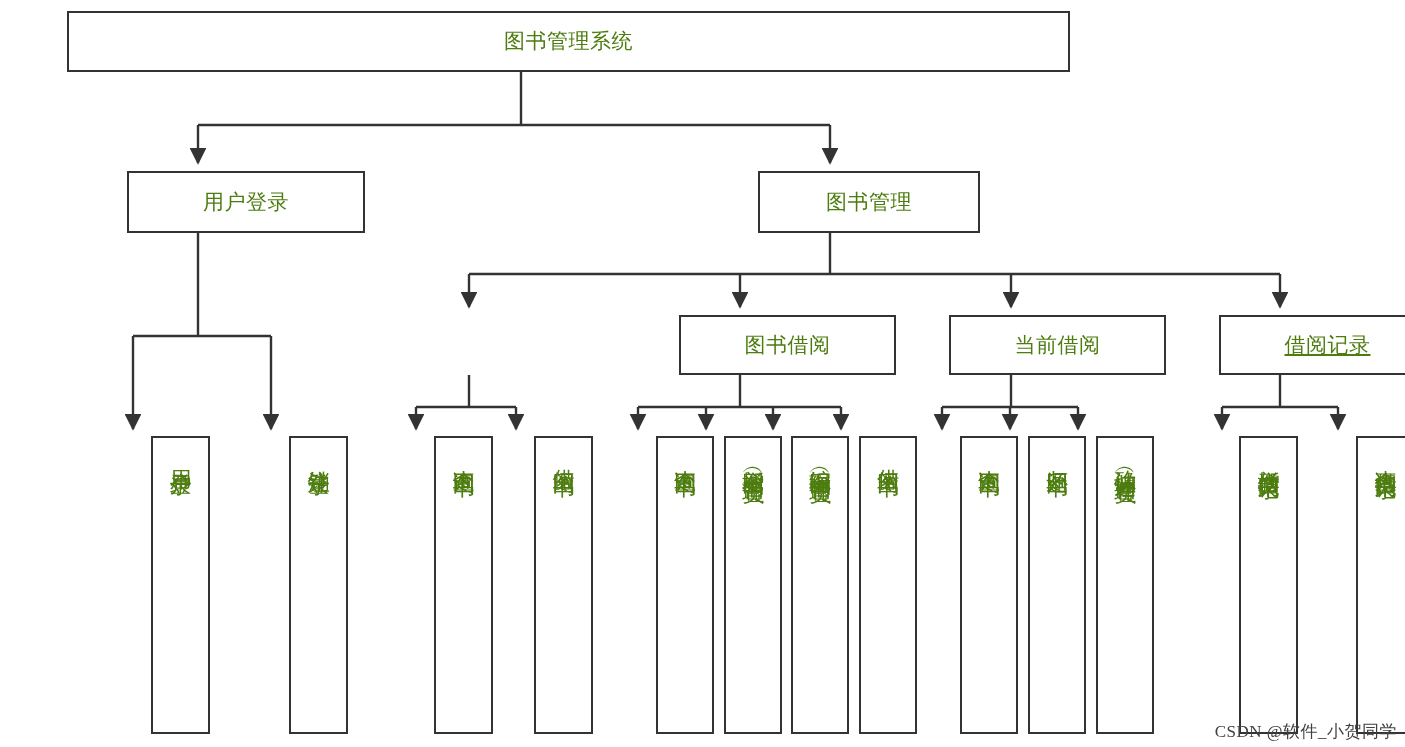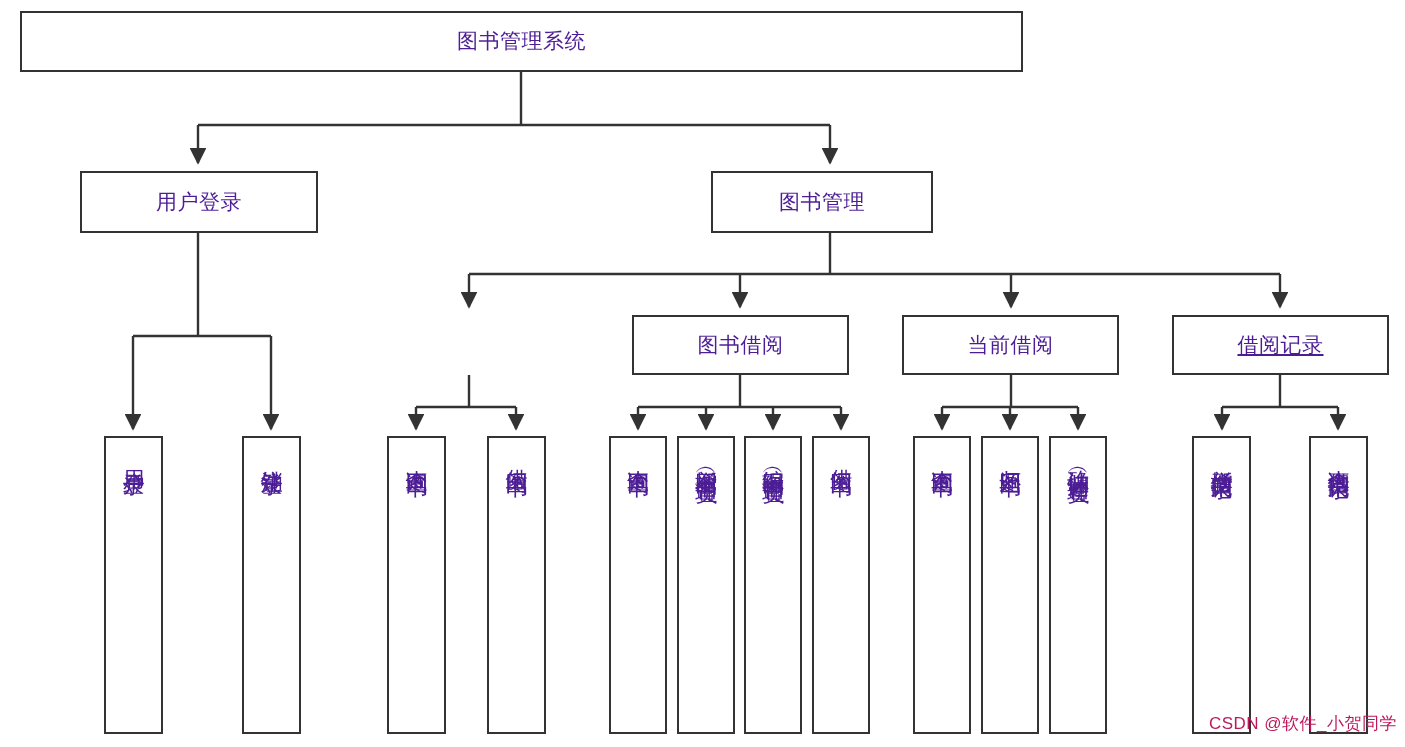--- a/index.html
+++ b/index.html
@@ -26,22 +26,23 @@
     height: 747px;
   }
   .node {
     position: absolute;
     box-sizing: border-box;
     background: #ffffff;
     border: 2px solid #333333;
     display: flex;
     align-items: center;
     justify-content: center;
-    color: #4c1d95;
+    color: #4d7c0f;
     z-index: 5;
+    margin-left: 47px;
   }
   .node .node-label {
     display: block;
     text-align: center;
     line-height: 1.18;
     letter-spacing: 0.5px;
   }
   .node.horiz .node-label {
     font-size: 21px;
   }
@@ -56,27 +57,27 @@
     line-height: 1.12;
     letter-spacing: 2px;
     max-height: 272px;
   }
   .node.vert.tall .node-label {
     max-height: 286px;
   }
   #watermark {
     position: absolute;
     right: 8px;
-    bottom: 12px;
+    bottom: 4px;
     font-size: 17px;
-    color: #be185d;
+    color: #404040;
     letter-spacing: 0.5px;
     white-space: nowrap;
     z-index: 9;
-    font-family: Liberation Sans, sans-serif;
+    font-family: Liberation Serif, serif;
   }
 </style>
 </head>
 <body>
 
 <div id="diagram-root">
 
   <svg id="edge-layer" viewBox="0 0 1405 747" width="1405" height="747" xmlns="http://www.w3.org/2000/svg">
     <defs>
       <marker id="arrow" viewBox="0 0 10 10" refX="9" refY="5" markerWidth="7" markerHeight="7" orient="auto-start-reverse">

